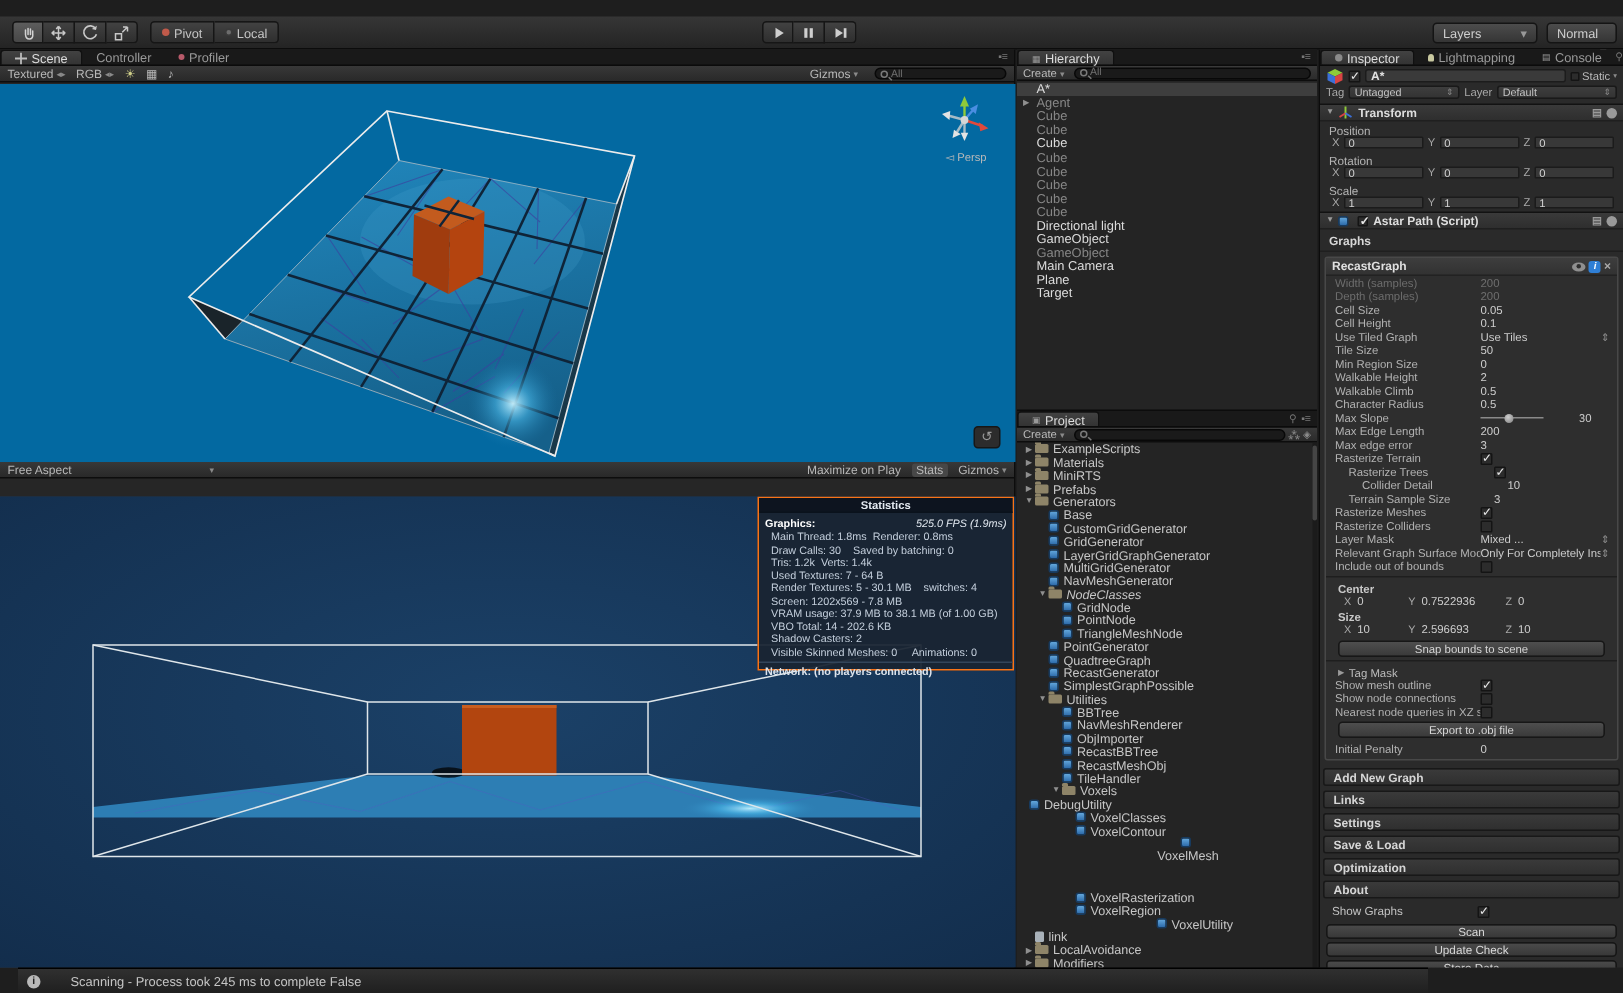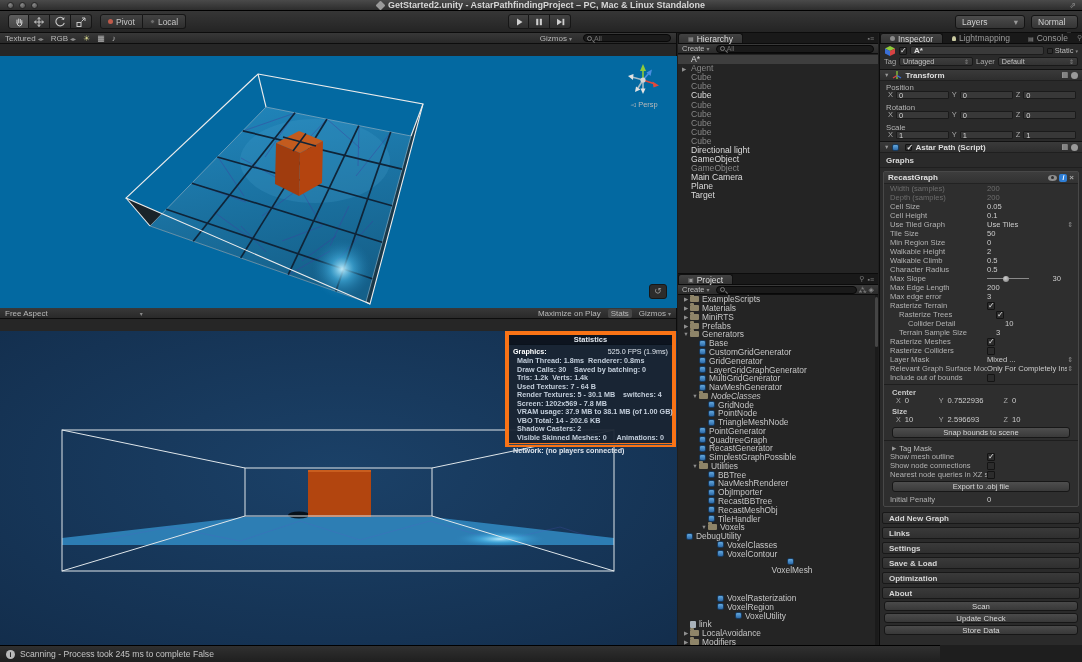--- a/index.html
+++ b/index.html
@@ -55,27 +55,27 @@
   .scene-viewport{position:absolute;left:0;top:23px;width:677px;height:252px;background:#0369a1;overflow:hidden;}
   .game-panel{left:0;top:308px;width:677px;height:337px;border-right:1px solid #0c0c0c;}
   .game-viewport{position:absolute;left:0;top:23px;width:677px;height:314px;background:var(--game-bg,#16375b);overflow:hidden;}
   .gizmo-wrap{position:absolute;right:10px;top:5px;width:46px;text-align:center;}
   .persp{font-size:7.5px;color:#b9b9b9;margin-top:1px;}
   .cornerbtn{position:absolute;right:10px;bottom:9px;width:18px;height:15px;background:#2c2c2c;border:1px solid #171717;
     border-radius:3px;color:#9a9a9a;font-size:9px;line-height:13px;text-align:center;}
 
   
   .stats{position:absolute;right:1px;top:0;width:171px;height:116px;background:rgba(26,36,50,0.94);
-    border:4px solid #f97316;font-size:7.2px;color:#c3cedb;}
+    border:1px solid #f97316;font-size:7.2px;color:#c3cedb;}
   .stats-title{height:10px;line-height:10px;background:rgba(12,19,29,0.9);text-align:center;
     font-weight:bold;color:#e3e9f0;font-size:7.5px;border-bottom:1px solid #0a121c;}
   .stats-gr{display:flex;padding:2px 4px 0 4px;font-size:7.2px;}
   .stats-gr .gl{font-weight:bold;color:#fff;}
-  .stats-gr .fps{margin-left:auto;color:#dfe6ee;}
-  .stats-lines{padding:1px 3px 0 8px;line-height:8.55px;white-space:pre;font-weight:bold;}
+  .stats-gr .fps{margin-left:auto;color:#dfe6ee;font-style:italic;}
+  .stats-lines{padding:1px 3px 0 8px;line-height:8.55px;white-space:pre;}
   .stats-net{border-top:1px solid #33455a;margin-top:2px;padding:1px 4px;color:#dde4ec;font-weight:bold;}
 
   
   .hier-panel{left:678px;top:33px;width:200px;height:240px;background:#242424;}
   .proj-panel{left:678px;top:273px;width:200px;height:372px;background:#242424;border-top:1px solid #0c0c0c;}
   .createbar{height:10px;background:linear-gradient(#3a3a3a,#2b2b2b);border-bottom:1px solid #0d0d0d;
     display:flex;align-items:center;font-size:7.5px;color:#bdbdbd;padding:0 4px;gap:2px;}
   .hlist{position:absolute;left:0;top:22px;right:0;bottom:0;overflow:hidden;}
   .hrow{height:9.1px;display:flex;align-items:center;padding-left:4px;}
   .hrow.sel{background:var(--selection-grey,#3e3e3e);}
@@ -149,42 +149,33 @@
   .iprow .rval{color:#cdcdcd;font-size:7.6px;}
   .secbar{margin:3px 2px 0 2px;height:12px;background:linear-gradient(#3a3a3a,#2f2f2f);
     border:1px solid #181818;border-radius:2px;display:flex;align-items:center;padding:0 6px;
     font-weight:bold;color:#d6d6d6;font-size:8px;}
   .sgrow{display:flex;align-items:center;padding:4px 6px 2px 8px;gap:4px;}
   .sgrow .rlabel{width:93px;color:#c2c2c2;font-size:7.8px;}
   .bbtn{display:block;margin:2px 4px;height:10px;background:linear-gradient(#4a4a4a,#383838);
     border:1px solid #161616;border-radius:3px;color:#d8d8d8;font-size:7.8px;text-align:center;line-height:9px;}
 
   
-  .statusbar{position:absolute;left:0;top:645px;width:940px;height:17px;
-    background:linear-gradient(#303030,#1f1f1f);border-top:1px solid #000;display:flex;align-items:center;padding:0 6px;gap:5px;}
+  .statusbar{position:absolute;left:12px;top:645px;width:940px;height:17px;
+    background:linear-gradient(#303030,#1f1f1f);border-top:1px solid #000;display:flex;align-items:center;padding:0 6px;gap:20px;}
   .sbicon{width:9px;height:9px;border-radius:50%;background:#b9b9b9;color:#222;font-size:7px;font-weight:bold;
     text-align:center;line-height:9px;flex:none;}
   .sbtext{font-size:8.6px;color:#c4c4c4;}
 
   svg{display:block;}
 </style>
 </head>
 <body>
 
 <div id="window">
 
-  <div class="titlebar">
-    <div class="traffic">
-      <span class="tl"></span>
-      <span class="tl"></span>
-      <span class="tl"></span>
-    </div>
-    <div class="wtitle"><span class="unity-mini"></span><span>GetStarted2.unity - AstarPathfindingProject – PC, Mac &amp; Linux Standalone</span></div>
-    <span class="fsicon">⇗</span>
-  </div>
 
   <div class="toolbar">
     <div class="tgroup" style="left:8px;">
       <span class="tbtn sel">
         <svg width="12" height="12" viewBox="0 0 12 12">
             <path d="M4 7 V4 M5.7 7 V3 M7.3 7 V3.4 M8.8 7 V4.6 M4 7 q0.2 3 2.6 3 q2.3 0 2.3 -3" stroke="#d2d2d2" fill="none" stroke-width="1" stroke-linecap="round"></path>
           </svg>
       </span>
       <span class="tbtn">
         <svg width="12" height="12" viewBox="0 0 12 12">
@@ -231,20 +222,38 @@
             <path d="M2 1.8 L7 5 L2 8.2 Z" fill="#cfcfcf"></path>
             <rect x="7.5" y="1.8" width="1.8" height="6.4" fill="#cfcfcf"></rect>
           </svg>
       </span>
     </div>
     <span class="dropbtn" style="left:955px;width:70px;"><span>Layers</span><span class="dar">▾</span></span>
     <span class="dropbtn" style="left:1031px;width:47px;"><span>Normal</span><span class="dar">▾</span></span>
   </div>
 
   <div class="panel scene-panel">
+    <div class="tabbar">
+      <span class="tab active">
+          <svg width="8" height="8" viewBox="0 0 8 8">
+            <path d="M4 0 V8 M0 4 H8" stroke="#bbb" stroke-width="1.2"></path>
+          </svg>
+          <span>Scene</span>
+        </span>
+      <span class="tab">
+          <span>Controller</span>
+        </span>
+      <span class="tab">
+          <span class="dot" style="width:4px;height:4px;background:#b85a6a;"></span>
+          <span>Profiler</span>
+        </span>
+      <span class="pmenu">
+          <span>▪≡</span>
+        </span>
+    </div>
     <div class="vtoolbar">
       <span class="vt">
           <span>Textured</span>
           <span class="dar">◂▸</span>
         </span>
       <span class="vt">
           <span>RGB</span>
           <span class="dar">◂▸</span>
         </span>
       <span class="vt" style="color:#cfcf8a;">☀</span>
@@ -666,21 +675,21 @@
         <div class="prow" style="padding-left: 31px; margin-top: 27px;">
           <span class="parrow"></span>
           <span class="picon script"></span>
           <span class="plabel">VoxelRasterization</span>
         </div>
         <div class="prow" style="padding-left: 31px;">
           <span class="parrow"></span>
           <span class="picon script"></span>
           <span class="plabel">VoxelRegion</span>
         </div>
-        <div class="prow" style="padding-left: 49px;">
+        <div class="prow" style="padding-left: 49px; margin-left: 36px;">
           <span class="parrow"></span>
           <span class="picon script"></span>
           <span class="plabel">VoxelUtility</span>
         </div>
         <div class="prow" style="padding-left: 4px;">
           <span class="parrow"></span>
           <span class="picon doc"></span>
           <span class="plabel">link</span>
         </div>
         <div class="prow" style="padding-left: 4px;">
@@ -970,20 +979,24 @@
 
       <div class="secbar" style="margin-top:5px;">Add New Graph</div>
       <div id="sections" style="margin-top:3px;">
           <div class="secbar">Links</div>
           <div class="secbar">Settings</div>
           <div class="secbar">Save &amp; Load</div>
           <div class="secbar">Optimization</div>
           <div class="secbar">About</div>
         </div>
 
+      <div class="sgrow">
+        <span class="rlabel">Show Graphs</span>
+        <span class="cb on"></span>
+      </div>
       <div id="bottom-buttons">
           <div class="bbtn">Scan</div>
           <div class="bbtn">Update Check</div>
           <div class="bbtn">Store Data</div>
         </div>
     </div>
   </div>
 
   <div class="statusbar">
     <span class="sbicon">i</span>

